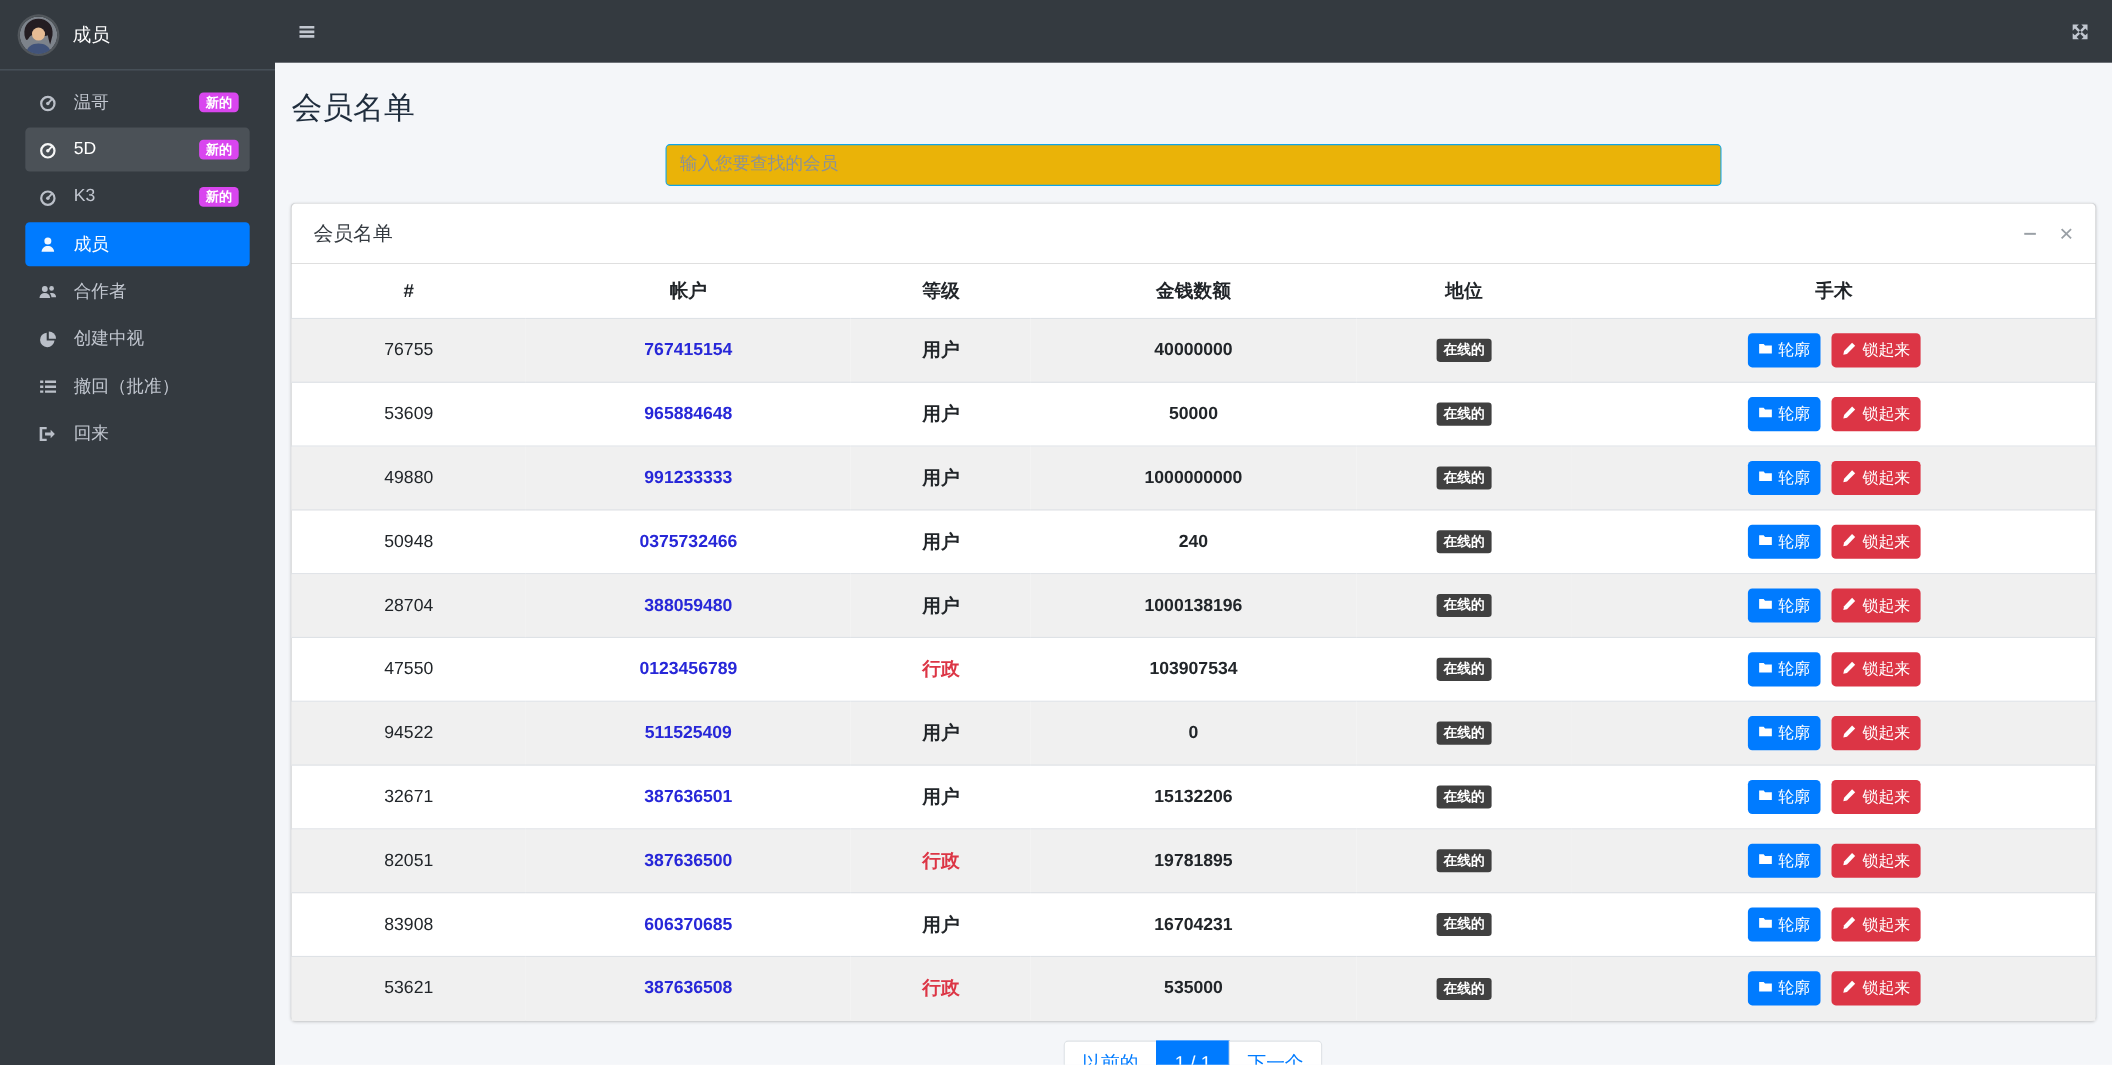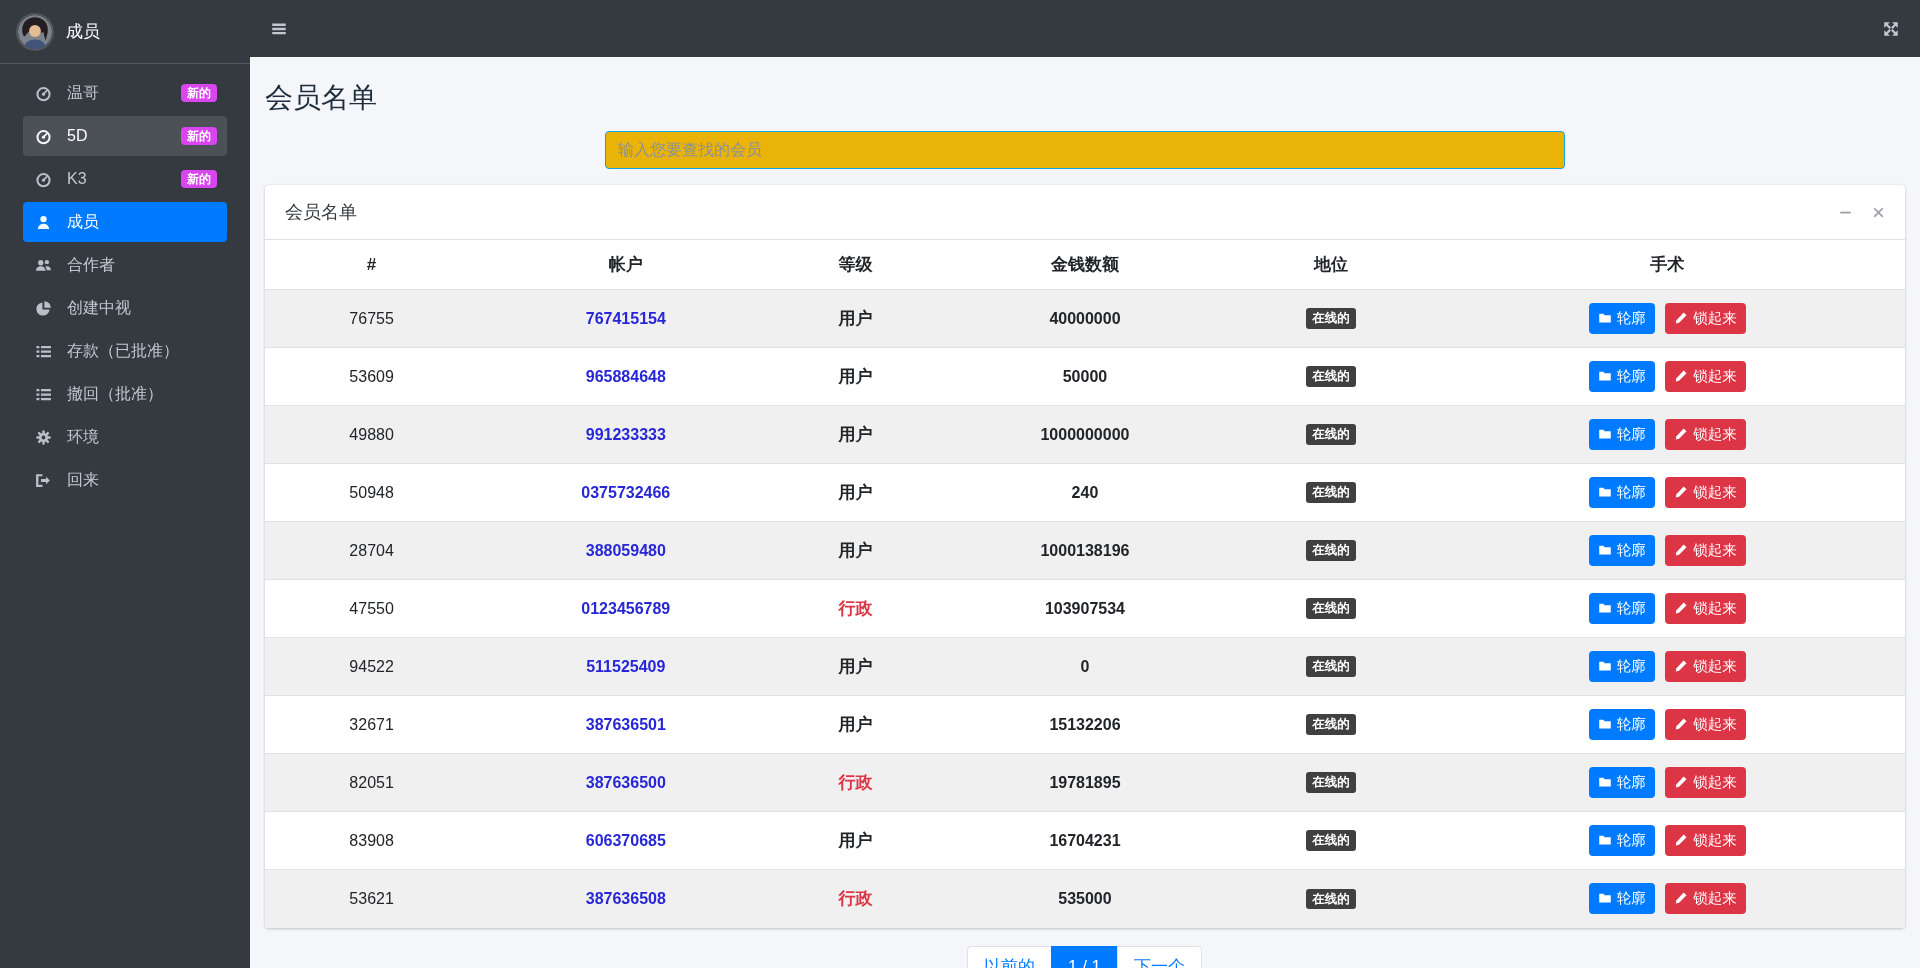--- a/index.html
+++ b/index.html
@@ -149,57 +149,32 @@
             <path d="M7 2.3A6.2 6.2 0 1 0 13.7 9H7z"></path>
             <path d="M8.8 1.2A6.2 6.2 0 0 1 15 7.4H8.8z"></path>
           </svg>
         </span>
     <span class="nav-label">创建中视</span>
 
   </div>
 
 
 
+
   <div class="nav-item">
     <span class="nav-icon">
           <svg viewBox="0 0 16 16" fill="currentColor">
             <path d="M1.4 2.8h2.7v2.1H1.4zm4.2 0H15v2.1H5.6zM1.4 7h2.7v2.1H1.4zm4.2 0H15v2.1H5.6zm-4.2 4.2h2.7v2.1H1.4zm4.2 0H15v2.1H5.6z"></path>
           </svg>
         </span>
-    <span class="nav-label">存款（已批准）</span>
-
-  </div>
-
-  <div class="nav-item">
-    <span class="nav-icon">
-          <svg viewBox="0 0 16 16" fill="currentColor">
-            <path d="M1.4 2.8h2.7v2.1H1.4zm4.2 0H15v2.1H5.6zM1.4 7h2.7v2.1H1.4zm4.2 0H15v2.1H5.6zm-4.2 4.2h2.7v2.1H1.4zm4.2 0H15v2.1H5.6z"></path>
-          </svg>
-        </span>
     <span class="nav-label">撤回（批准）</span>
 
   </div>
 
 
-  <div class="nav-item">
-    <span class="nav-icon">
-          <svg viewBox="0 0 16 16" fill="currentColor">
-            <g>
-              <rect x="6.9" y="1.1" width="2.2" height="13.8" rx="1"></rect>
-              <rect x="6.9" y="1.1" width="2.2" height="13.8" rx="1" transform="rotate(45 8 8)"></rect>
-              <rect x="6.9" y="1.1" width="2.2" height="13.8" rx="1" transform="rotate(90 8 8)"></rect>
-              <rect x="6.9" y="1.1" width="2.2" height="13.8" rx="1" transform="rotate(135 8 8)"></rect>
-              <circle cx="8" cy="8" r="4.3"></circle>
-            </g>
-            <circle cx="8" cy="8" r="1.8" fill="#343a40"></circle>
-          </svg>
-        </span>
-    <span class="nav-label">环境</span>
-
-  </div>
 
   <div class="nav-item">
     <span class="nav-icon">
           <svg viewBox="0 0 16 16" fill="currentColor">
             <path d="M7 2v2H3.2v8H7v2H1V2z"></path>
             <path d="M10.4 4.4 14 8l-3.6 3.6V9.3H5.6V6.7h4.8z"></path>
           </svg>
         </span>
     <span class="nav-label">回来</span>
 

